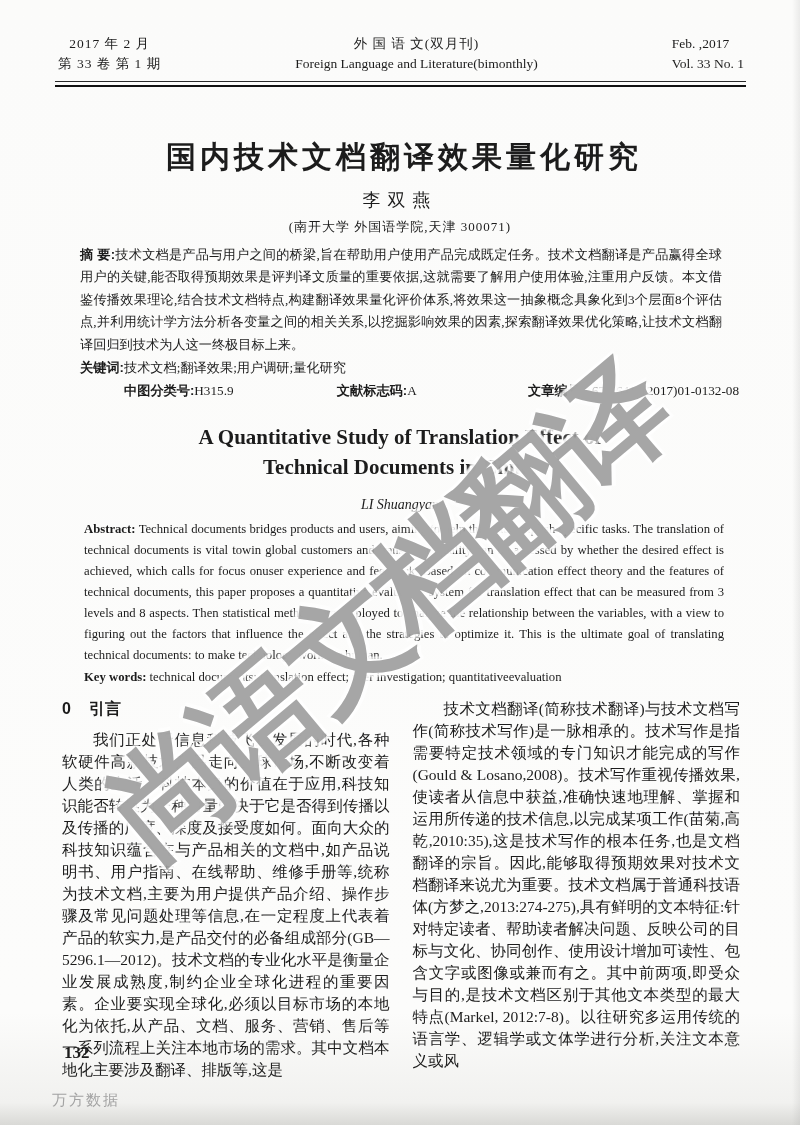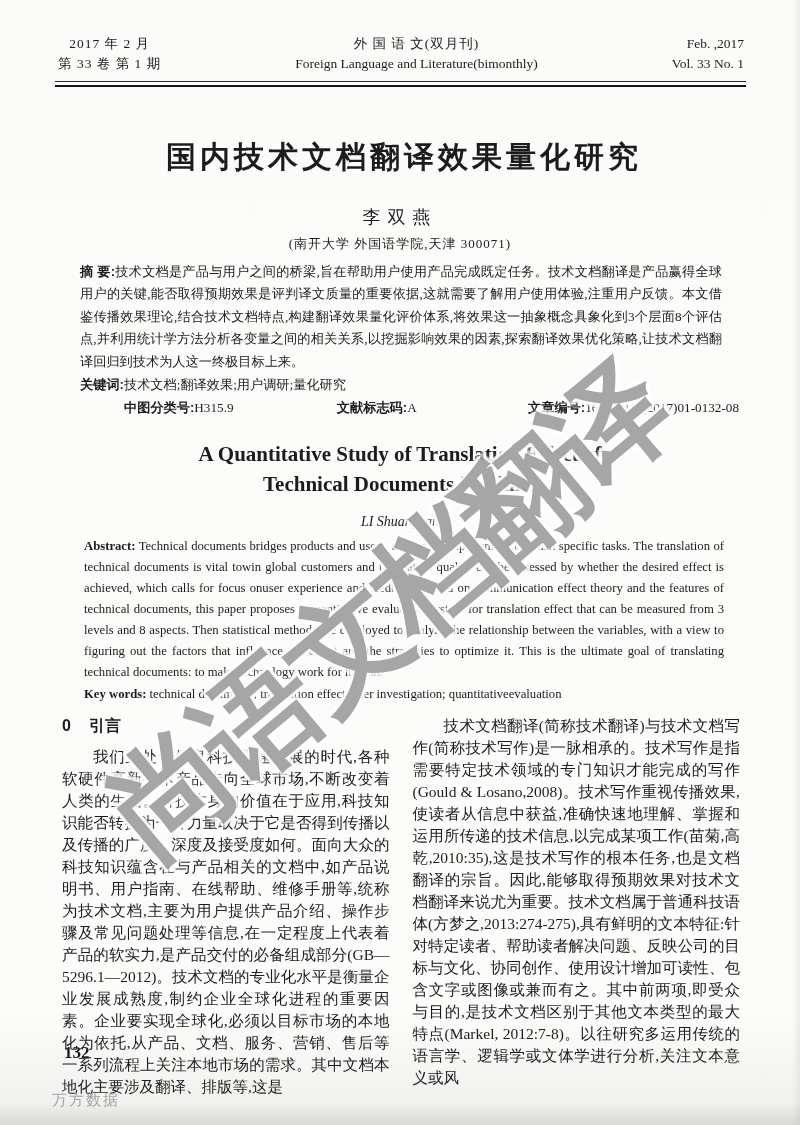--- a/index.html
+++ b/index.html
@@ -18,33 +18,33 @@
     pointer-events:none;
   }
   
   .jheader{
     display:flex;justify-content:space-between;align-items:flex-start;
     padding:34px 56px 0 58px;
   }
   .jh-col{font-size:13.5px;line-height:20px;white-space:nowrap;}
   .jh-left{text-align:center;}
   .jh-center{text-align:center;flex:1;}
-  .jh-right{text-align:right;}
+  .jh-right{text-align:left;}
   .jh-cn{letter-spacing:1px;}
   .rule-double{
     margin:7px 54px 0 55px;height:3px;
     border-top:1.5px solid #2a2a2a;border-bottom:2.5px solid #111;
   }
   
   .title-cn{
     margin-top:50px;text-align:center;
     font-size:30px;font-weight:bold;letter-spacing:4px;
     font-family:"Liberation Serif","DejaVu Serif",serif;
   }
-  .author-cn{margin-top:27px;text-align:center;font-size:18px;letter-spacing:7px;}
+  .author-cn{margin-top:10px;text-align:center;font-size:18px;letter-spacing:7px;}
   .affiliation{margin-top:6px;text-align:center;font-size:13px;letter-spacing:1px;}
   
   .abs-cn{
     margin:8px 78px 0 80px;
     font-size:13.2px;line-height:22.4px;
     text-align:justify;text-justify:inter-ideograph;
   }
   .b-label{font-weight:bold;font-family:"Liberation Sans","DejaVu Sans",sans-serif;}
   .kw-cn,.clc-line{
     margin:1px 78px 0 80px;font-size:13.2px;line-height:22px;white-space:nowrap;

